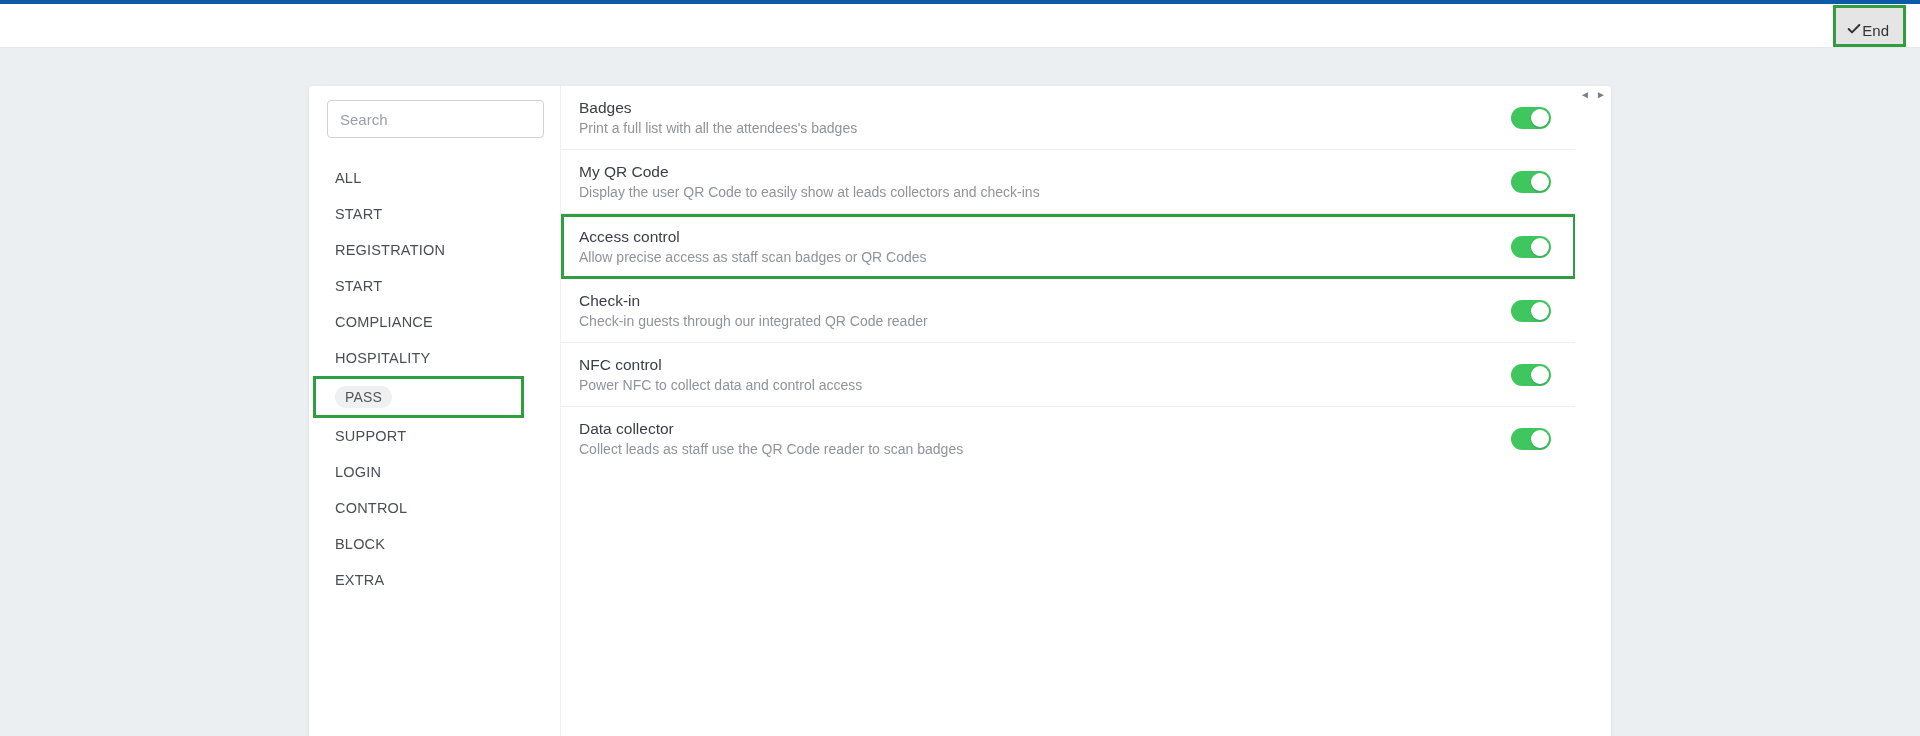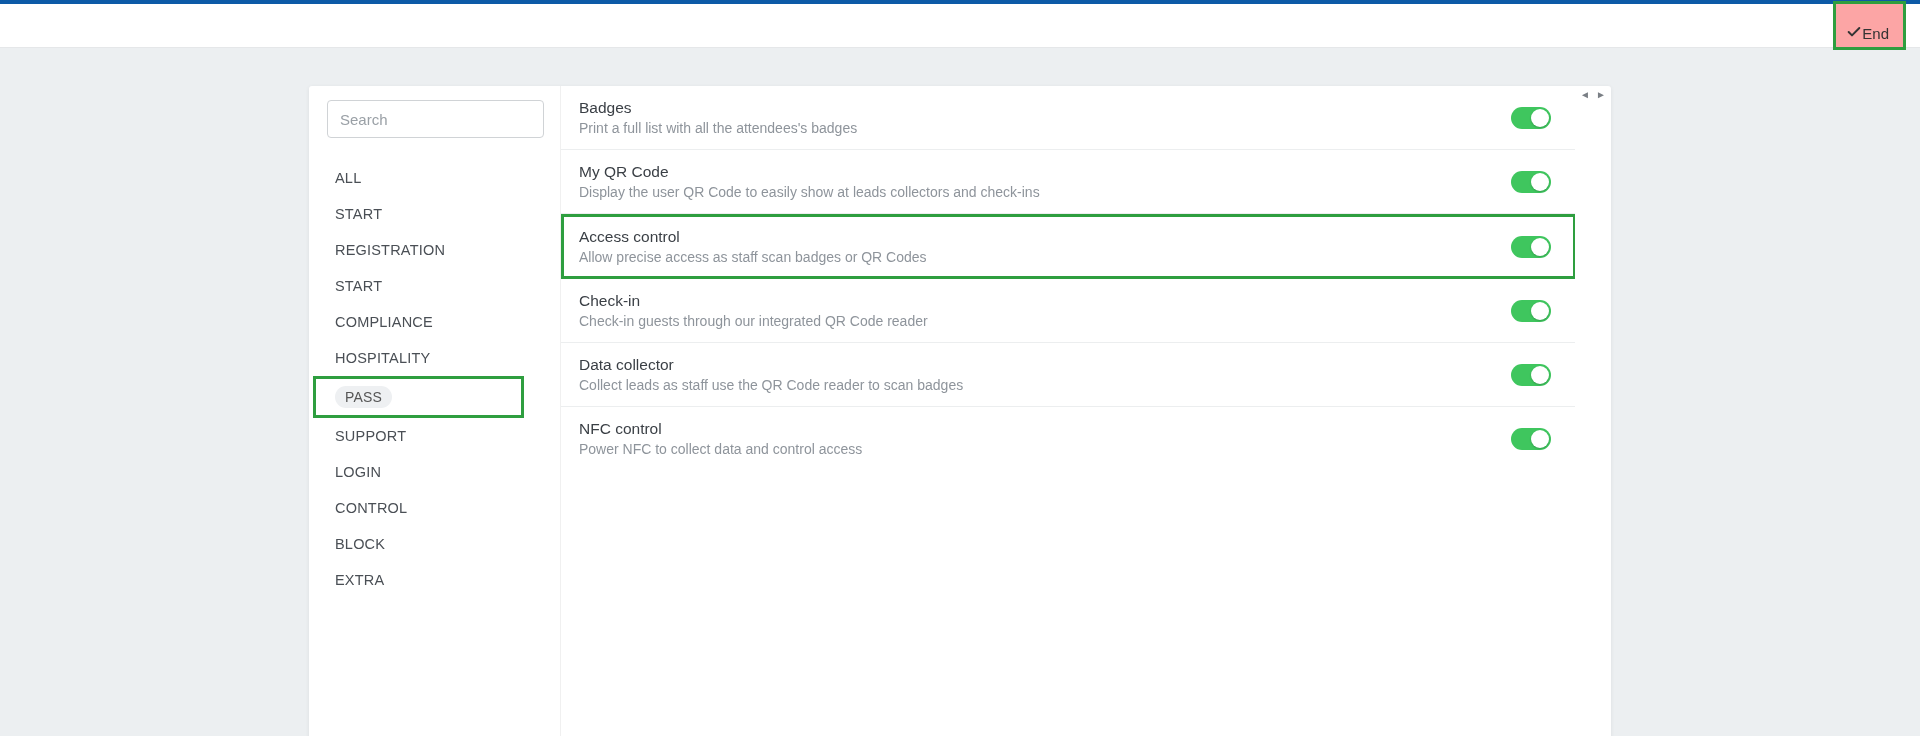--- a/index.html
+++ b/index.html
@@ -12,22 +12,22 @@
     height: 44px;
     background: #ffffff;
     display: flex;
     align-items: center;
     justify-content: flex-end;
     padding-right: 14px;
     border-bottom: 1px solid #e5e7e9;
   }
   .end-button {
     border: 3px solid #2e9e3f;
-    background: #fca5a5;
-    padding: 20px 14px 4px 10px;
+    background: #e5e5e5;
+    padding: 13px 14px 4px 10px;
     display: inline-flex;
     align-items: center;
     gap: 0;
     font-size: 15px;
     color: #333;
     cursor: pointer;
   }
   .end-button svg { width: 16px; height: 16px; stroke: #333; }
 
   .canvas {
@@ -241,29 +241,29 @@
           </div>
           <div class="setting-row">
             <div class="setting-text">
               <div class="setting-title">Check-in</div>
               <div class="setting-desc">Check-in guests through our integrated QR Code reader</div>
             </div>
             <div class="toggle"></div>
           </div>
           <div class="setting-row">
             <div class="setting-text">
+              <div class="setting-title">NFC control</div>
+              <div class="setting-desc">Power NFC to collect data and control access</div>
+            </div>
+            <div class="toggle"></div>
+          </div>
+          <div class="setting-row">
+            <div class="setting-text">
               <div class="setting-title">Data collector</div>
               <div class="setting-desc">Collect leads as staff use the QR Code reader to scan badges</div>
-            </div>
-            <div class="toggle"></div>
-          </div>
-          <div class="setting-row">
-            <div class="setting-text">
-              <div class="setting-title">NFC control</div>
-              <div class="setting-desc">Power NFC to collect data and control access</div>
             </div>
             <div class="toggle"></div>
           </div>
         </div>
       <div class="hscroll">
         <div class="arrow">◄</div>
         <div class="track">
           <div class="thumb"></div>
         </div>
         <div class="arrow">►</div>

